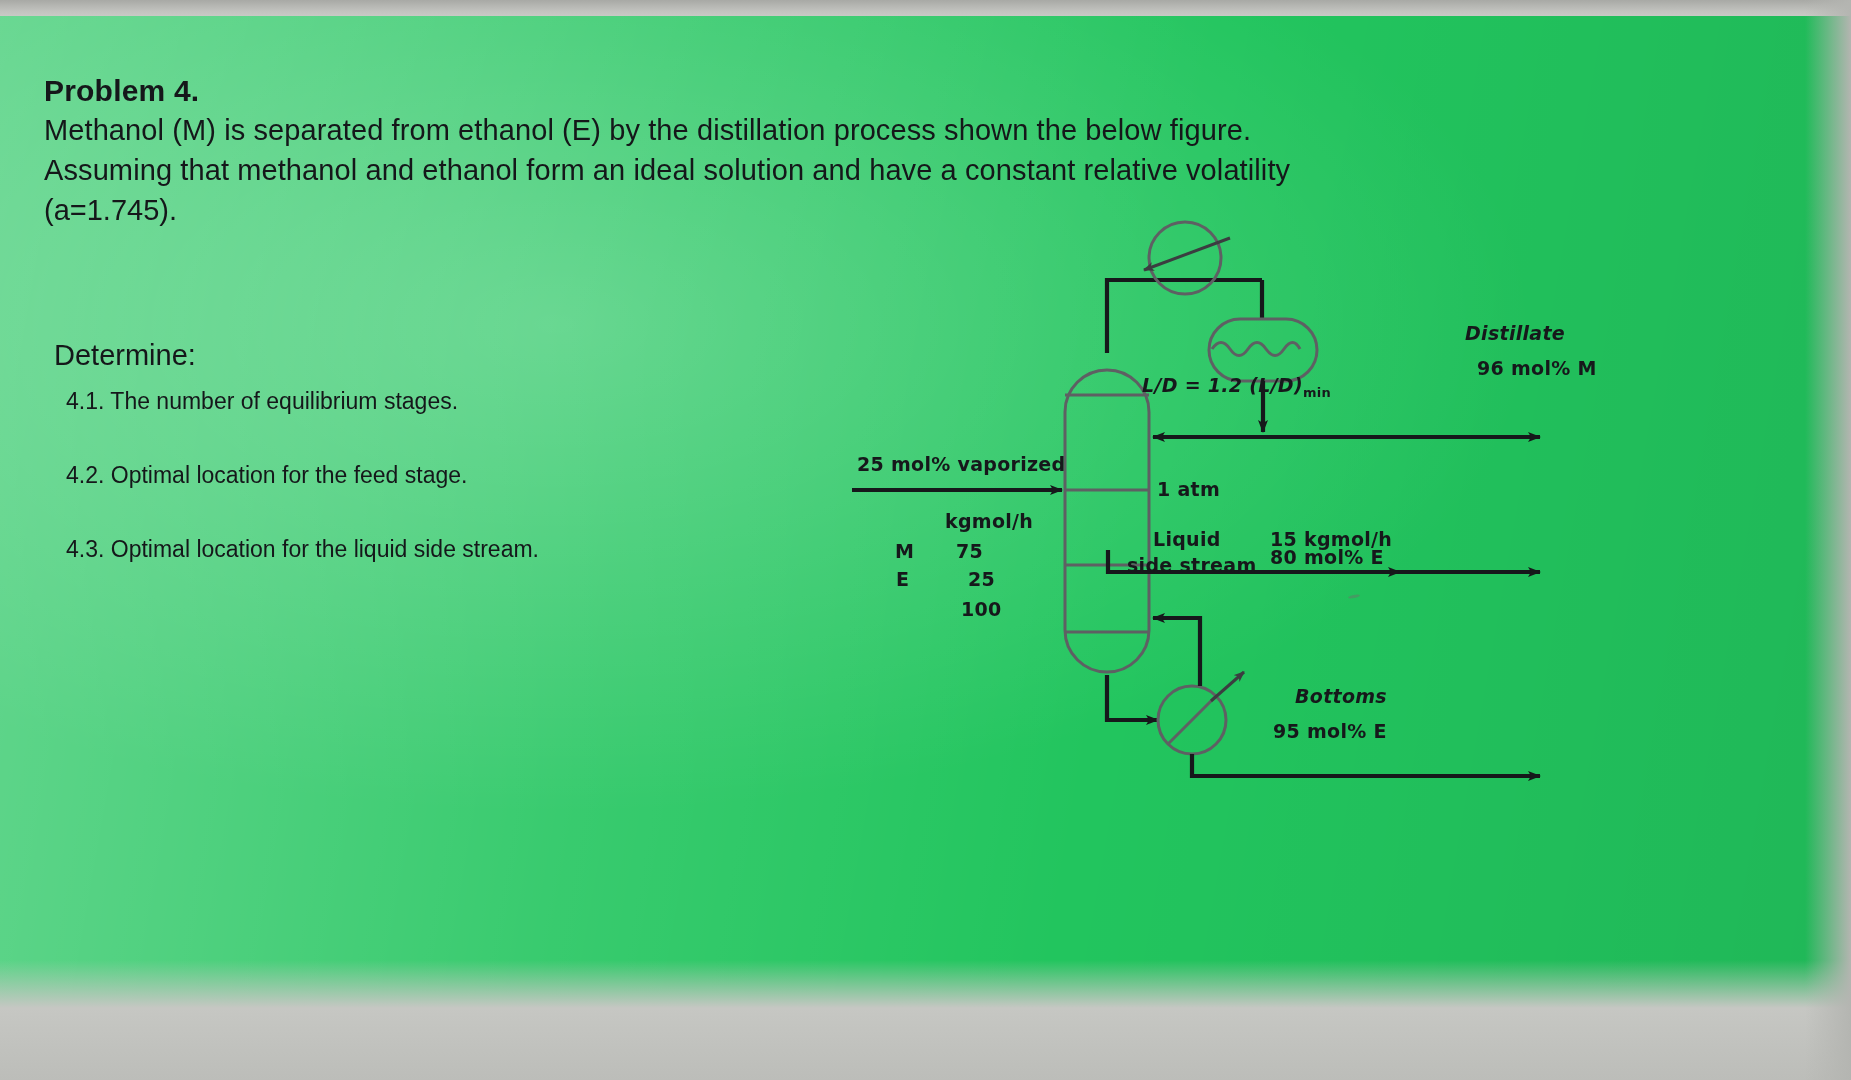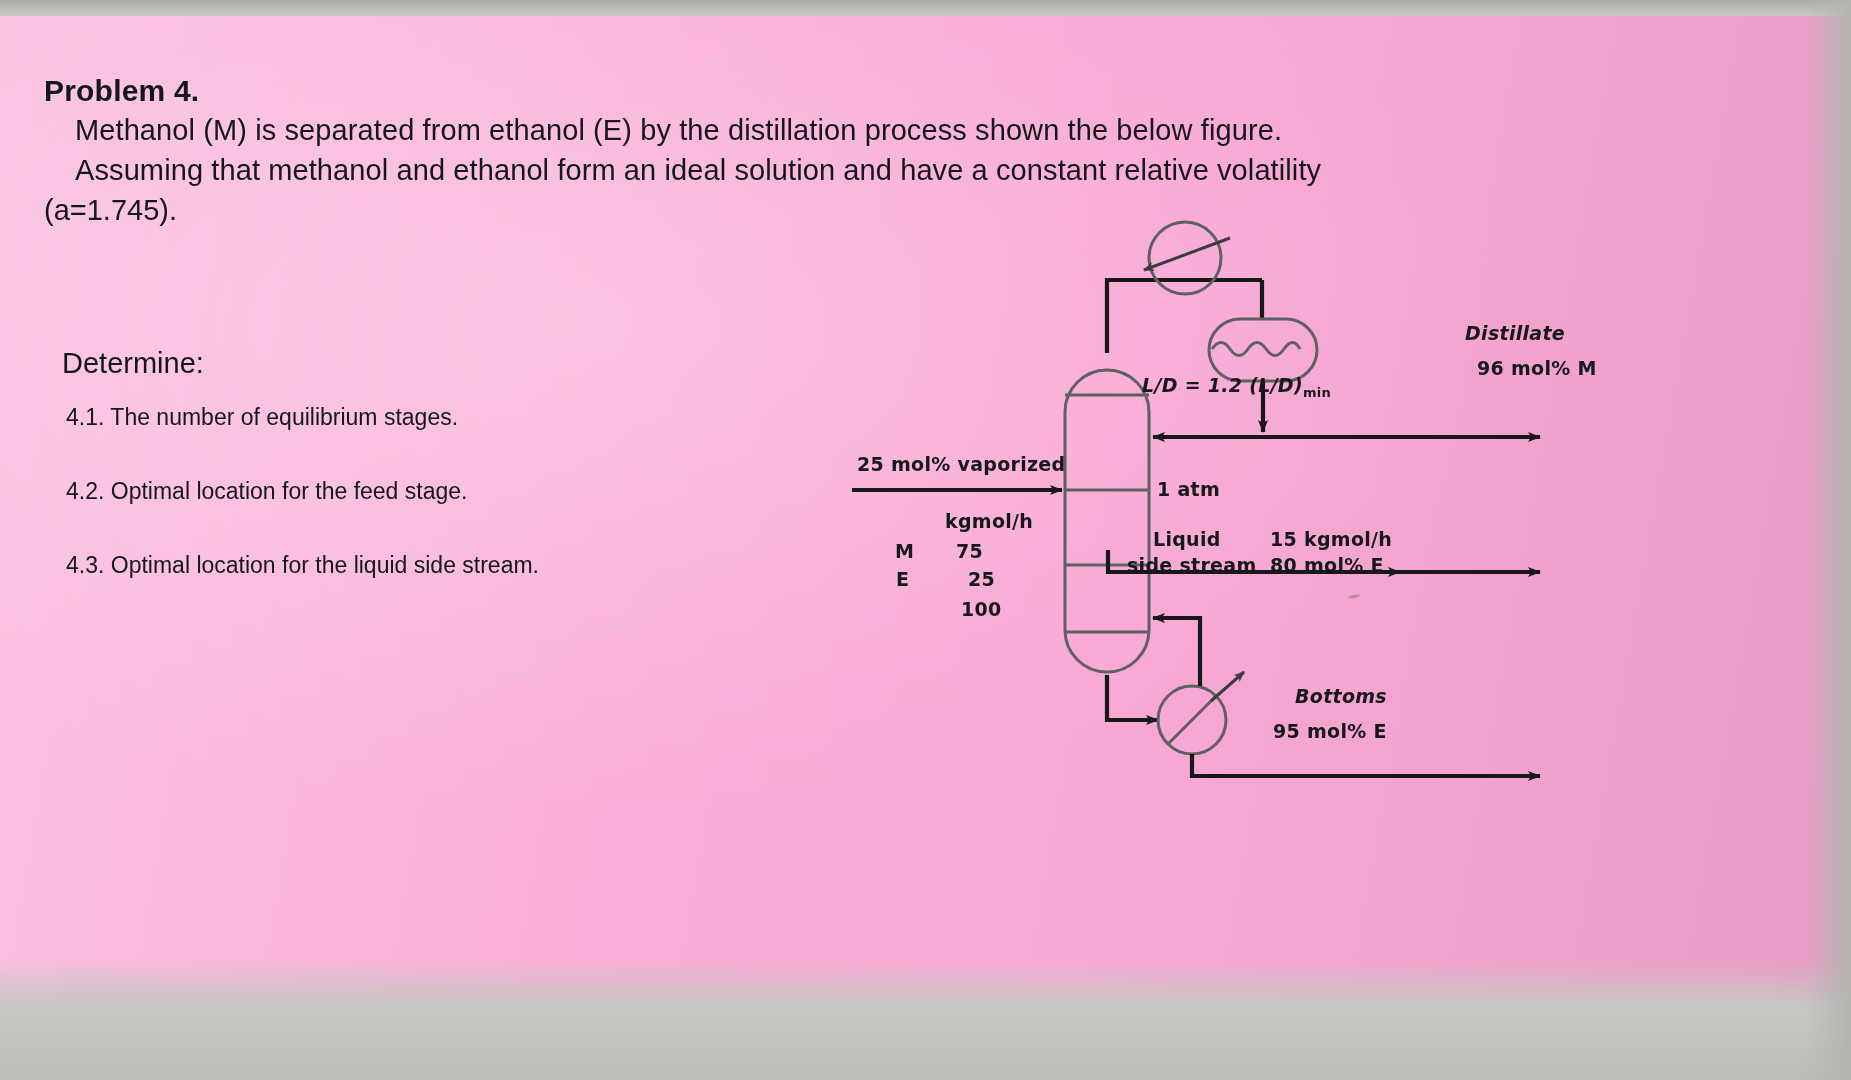--- a/index.html
+++ b/index.html
@@ -6,21 +6,21 @@
   html, body {
     margin: 0;
     padding: 0;
     background: #b9bab6;
   }
   .page {
     position: relative;
     width: 1851px;
     height: 1080px;
     overflow: hidden;
-    background: #f9a8d4;
+    background: #22c55e;
     font-family: "Liberation Sans", sans-serif;
     color: #15171a;
   }
   
   .paper-shade {
     position: absolute;
     inset: 0;
     background:
       linear-gradient(100deg, rgba(255,255,255,0.30) 0%, rgba(255,255,255,0.10) 35%, rgba(0,0,0,0.00) 60%, rgba(0,0,0,0.07) 100%),
       radial-gradient(ellipse 1400px 700px at 30% 30%, rgba(255,255,255,0.22), rgba(255,255,255,0) 70%);
@@ -52,24 +52,24 @@
     font-weight: 700;
     letter-spacing: 0.2px;
     margin: 0 0 2px 0;
   }
   .body-line {
     font-size: 29px;
     line-height: 40px;
     margin: 0;
     white-space: pre;
   }
-  .body-line.just { letter-spacing: 0.1px; margin-left: 31px; }
+  .body-line.just { letter-spacing: 0.1px; }
 
   .determine { position: absolute; left: 50px; top: 330px; width: 900px; }
-  .det-head { font-size: 29px; line-height: 42px; margin: 12px; }
+  .det-head { font-size: 29px; line-height: 42px; margin: 4px; }
   .det-item { font-size: 23px; line-height: 42px; margin: 0; padding-left: 16px; }
   .det-gap  { height: 32px; }
 
   
   .flowsheet {
     position: absolute;
     left: 840px;
     top: 220px;
     width: 1000px;
     height: 580px;
@@ -203,21 +203,21 @@
     <div class="fs-label" style="left:128px; top:348px;">25</div>
 
     <div class="fs-label" style="left:121px; top:378px;">100</div>
 
     <div class="fs-label" style="left:317px; top:258px;">1 atm</div>
 
     <div class="fs-label" style="left:313px; top:308px;">Liquid</div>
     <div class="fs-label" style="left:287px; top:334px;">side stream</div>
 
     <div class="fs-label" style="left:430px; top:308px;">15 kgmol/h</div>
-    <div class="fs-label" style="left:430px; top:334px;">
+    <div class="fs-label" style="left:430px; top:326px;">
       <span>80 mol% E</span>
     </div>
 
     <div class="fs-label" style="left:455px; top:465px;font-style:italic;">Bottoms</div>
     <div class="fs-label" style="left:433px; top:500px;">
       <span>95 mol% E</span>
     </div>
 
     <div class="specks">
       <div class="speck" style="left:508px; top:375px; width:12px; height:3px; transform:rotate(-12deg);"></div>

